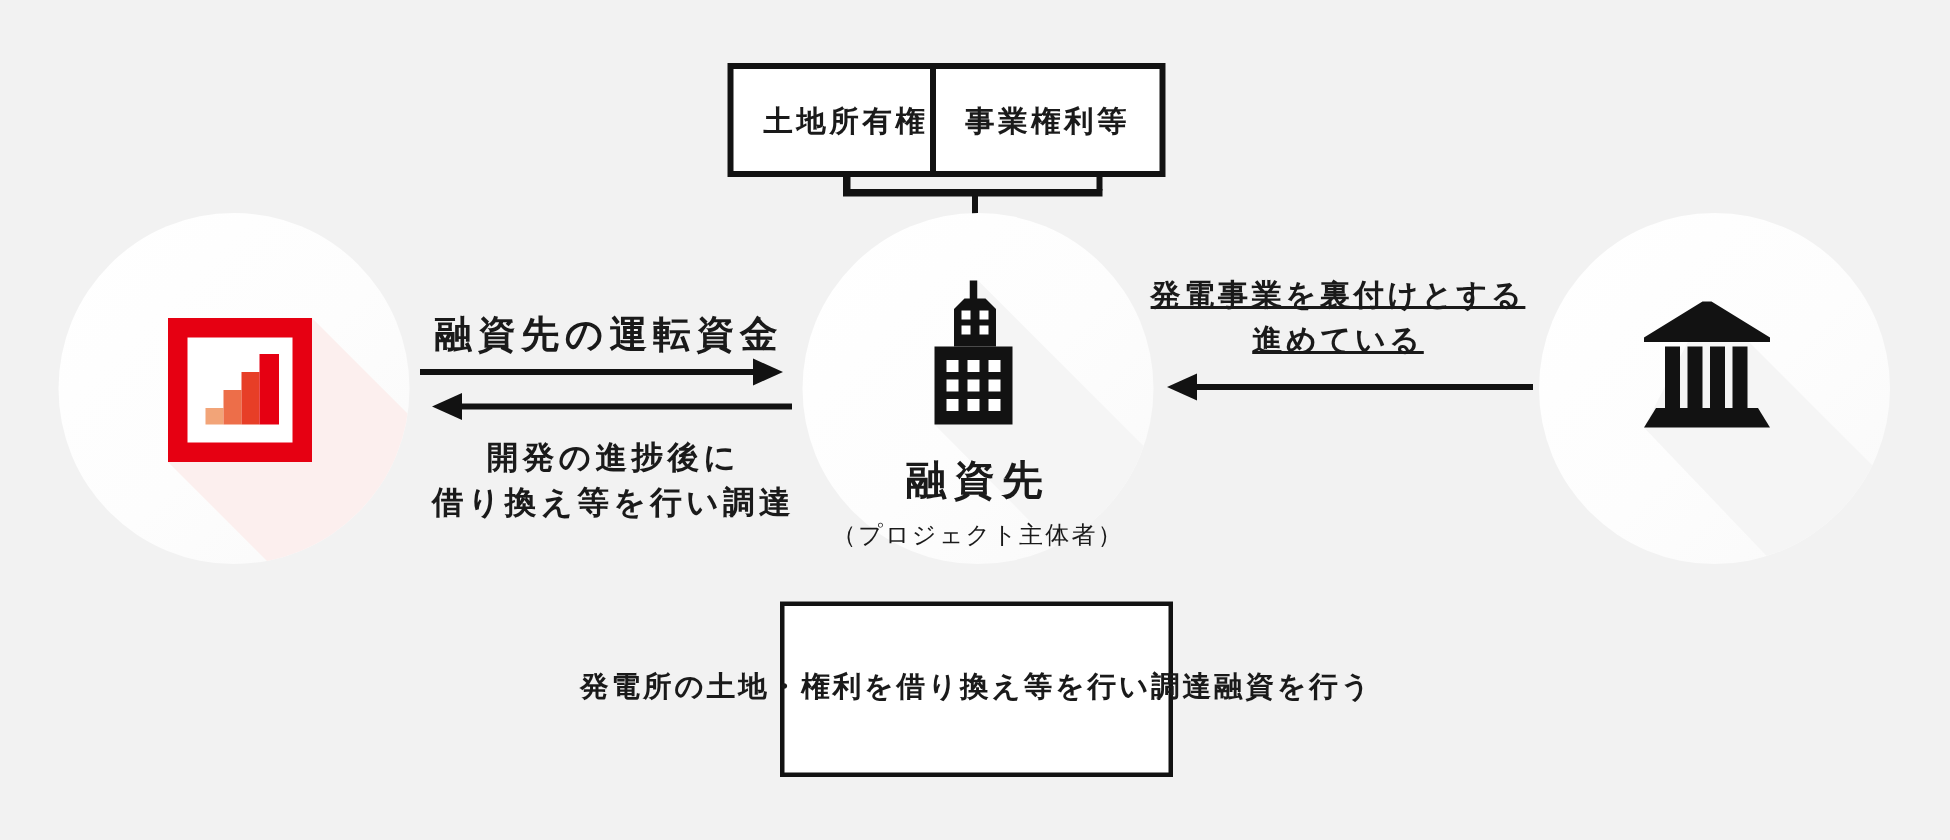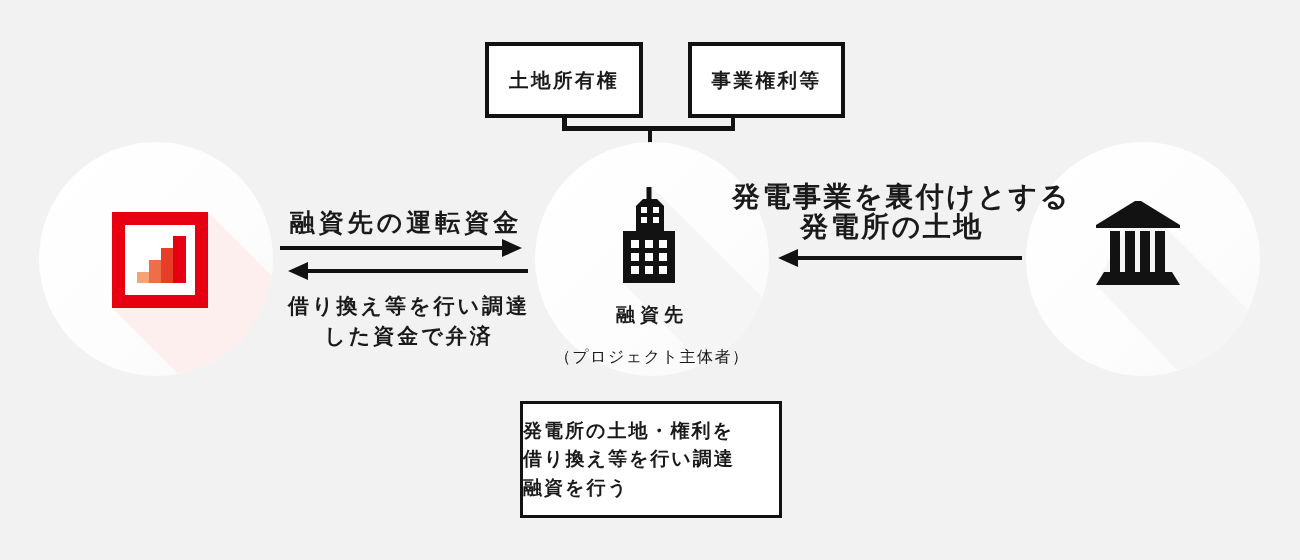--- a/index.html
+++ b/index.html
@@ -4,21 +4,21 @@
 <style>
   html,body{margin:0;padding:0;}
   body{font-family:"Liberation Sans","DejaVu Sans",sans-serif;background:#f2f2f2;}
   .canvas{position:relative;width:1300px;height:560px;background:var(--bg,#f2f2f2);overflow:hidden;color:#1a1a1a;}
 
   
   .tbox{position:absolute;top:42px;height:76px;background:#fff;border:4px solid var(--line,#121212);
         box-sizing:border-box;display:flex;align-items:center;justify-content:center;
         font-size:19.5px;font-weight:700;letter-spacing:2.5px;white-space:nowrap;}
   .tbox--land{left:485px;width:158px;}
-  .tbox--rights{left:688px;width:157px;}
+  .tbox--rights{left:620px;width:157px;}
 
   
   .conn{position:absolute;background:var(--line,#121212);}
   .conn--stub-left{left:562px;top:116px;width:4.5px;height:11px;}
   .conn--stub-right{left:730.5px;top:116px;width:4.5px;height:11px;}
   .conn--hline{left:562px;top:126px;width:173px;height:4.5px;}
   .conn--stub-center{left:647.5px;top:129px;width:4.5px;height:14px;}
 
   
   .circle{position:absolute;width:234px;height:234px;border-radius:50%;overflow:hidden;
@@ -32,42 +32,42 @@
   .logo-square{position:absolute;left:73px;top:70px;width:96px;height:96px;box-sizing:border-box;
                border:13px solid var(--brand,#e60012);background:#fff;}
   .logo-bar{position:absolute;}
 
   
   .icon-svg{position:absolute;fill:#121212;}
   .icon-svg--building{left:87px;top:43px;}
   .icon-svg--bank{left:69px;top:58px;}
 
   
-  .entity-title{position:absolute;text-align:center;font-weight:700;font-size:19px;letter-spacing:5px;white-space:nowrap;}
+  .entity-title{position:absolute;text-align:center;font-weight:700;font-size:27px;letter-spacing:5px;white-space:nowrap;}
   .entity-title--borrower{left:535px;top:302px;width:234px;}
   .entity-title--bank{left:1026px;top:303px;width:234px;letter-spacing:4px;}
   .entity-subtitle{position:absolute;left:510px;top:347px;width:284px;text-align:center;
                    font-weight:500;font-size:16px;letter-spacing:1.5px;white-space:nowrap;}
 
   
   .arrow-line{position:absolute;height:4px;background:var(--line,#121212);}
   .arrow-head{position:absolute;width:0;height:0;border-top:9px solid transparent;border-bottom:9px solid transparent;}
   .arrow-head--right{border-left:20px solid var(--line,#121212);}
   .arrow-head--left{border-right:20px solid var(--line,#121212);}
 
   
   .flow-label{position:absolute;text-align:center;font-weight:700;white-space:nowrap;}
   .flow-label--operating{left:256px;top:206px;width:300px;font-size:25px;letter-spacing:4px;}
   .flow-label--repayment{left:249px;top:291px;width:320px;font-size:21px;letter-spacing:3px;line-height:30px;}
-  .flow-label--loan{left:732px;top:182px;width:320px;font-size:28px;letter-spacing:2.5px;line-height:30px;}
+  .flow-label--loan{left:732px;top:182px;width:320px;font-size:20px;letter-spacing:2.5px;line-height:30px;text-decoration:underline;}
 
   
   .note-box{position:absolute;left:520px;top:401px;width:262px;height:117px;background:#fff;
             border:3px solid var(--line,#121212);box-sizing:border-box;
-            display:flex;flex-direction:column;align-items:flex-start;justify-content:center;
+            display:flex;align-items:center;justify-content:center;
             font-size:19px;font-weight:700;letter-spacing:2px;line-height:28.5px;text-align:center;white-space:nowrap;}
 </style>
 </head>
 <body>
 
 <div class="canvas" style="--bg: #f2f2f2; --line: #121212; --brand: #e60012;">
 
   <div class="tbox tbox--land">
     <span>土地所有権</span>
   </div>
@@ -134,27 +134,27 @@
   <div class="entity-title entity-title--borrower">融資先</div>
   <div class="entity-subtitle">（プロジェクト主体者）</div>
 
   <div class="flow-label flow-label--operating">融資先の運転資金</div>
   <div class="arrow-line" style="left:280px;top:246px;width:224px;"></div>
   <div class="arrow-head arrow-head--right" style="left:502px;top:239px;"></div>
 
   <div class="arrow-head arrow-head--left" style="left:288px;top:262px;"></div>
   <div class="arrow-line" style="left:306px;top:269px;width:222px;"></div>
   <div class="flow-label flow-label--repayment">
+    <div>開発の進捗後に</div>
     <div>借り換え等を行い調達</div>
-    <div>した資金で弁済</div>
   </div>
 
   <div class="flow-label flow-label--loan">
     <div>発電事業を裏付けとする</div>
-    <div>発電所の土地</div>
+    <div>進めている</div>
   </div>
   <div class="arrow-head arrow-head--left" style="left:778px;top:249px;"></div>
   <div class="arrow-line" style="left:796px;top:256px;width:226px;"></div>
 
   <div class="note-box">
     <div>発電所の土地・権利を</div>
     <div>借り換え等を行い調達</div>
     <div>融資を行う</div>
   </div>
 

